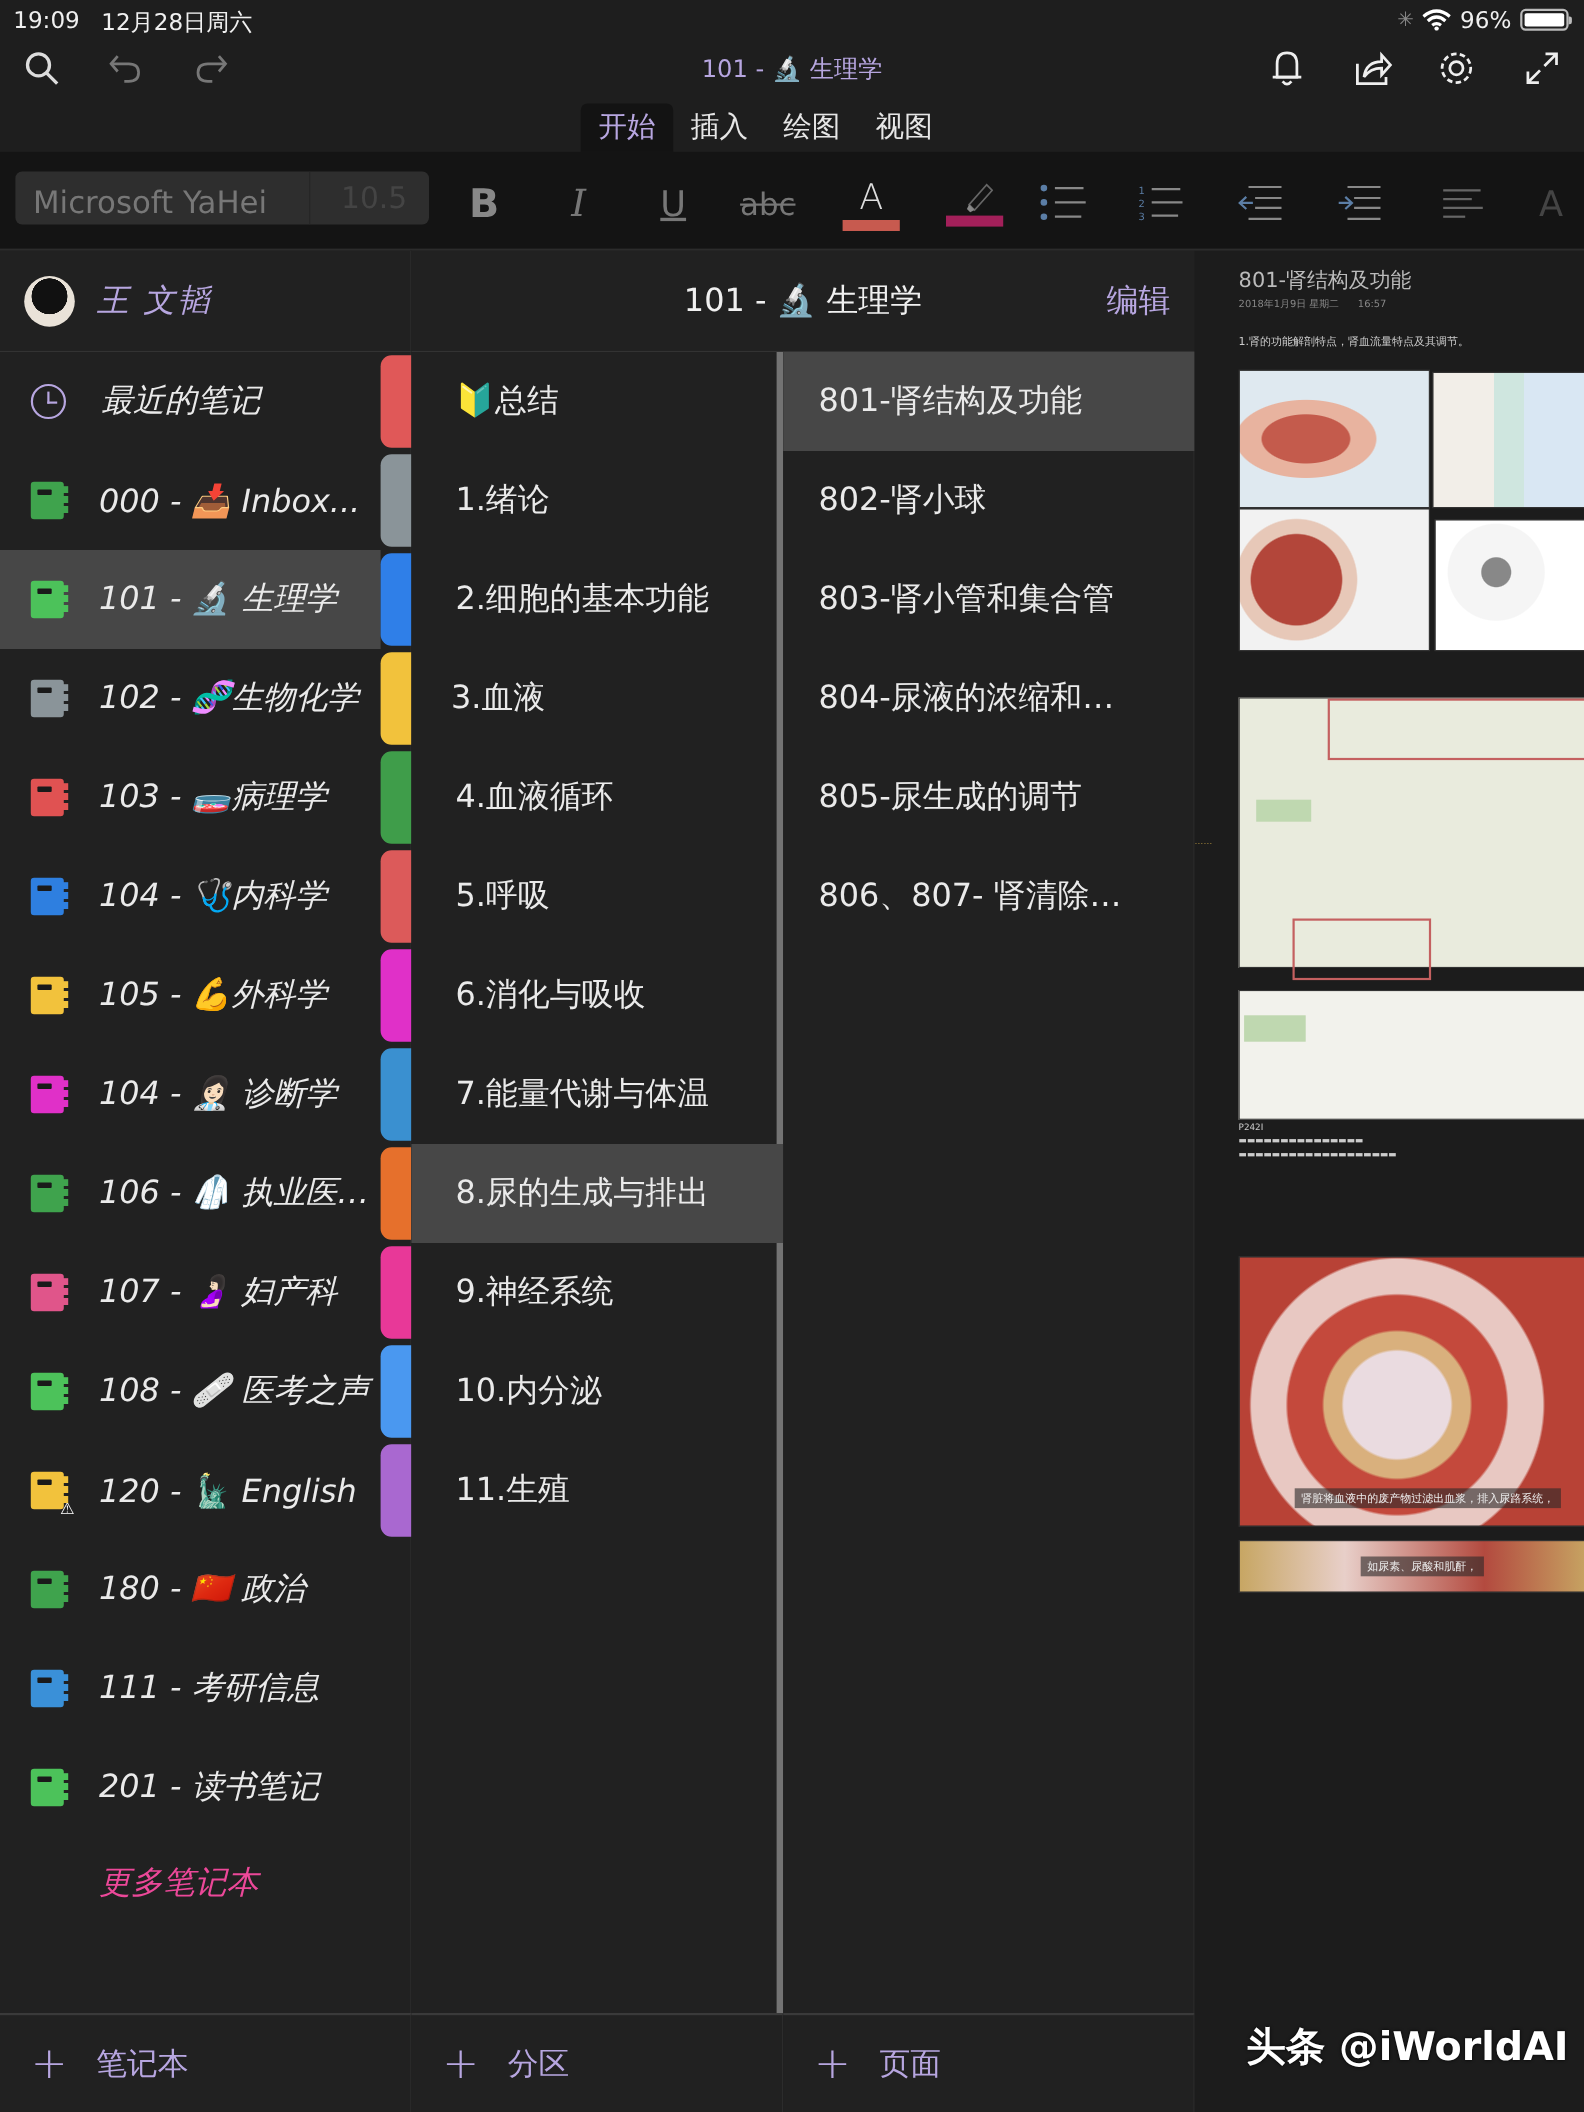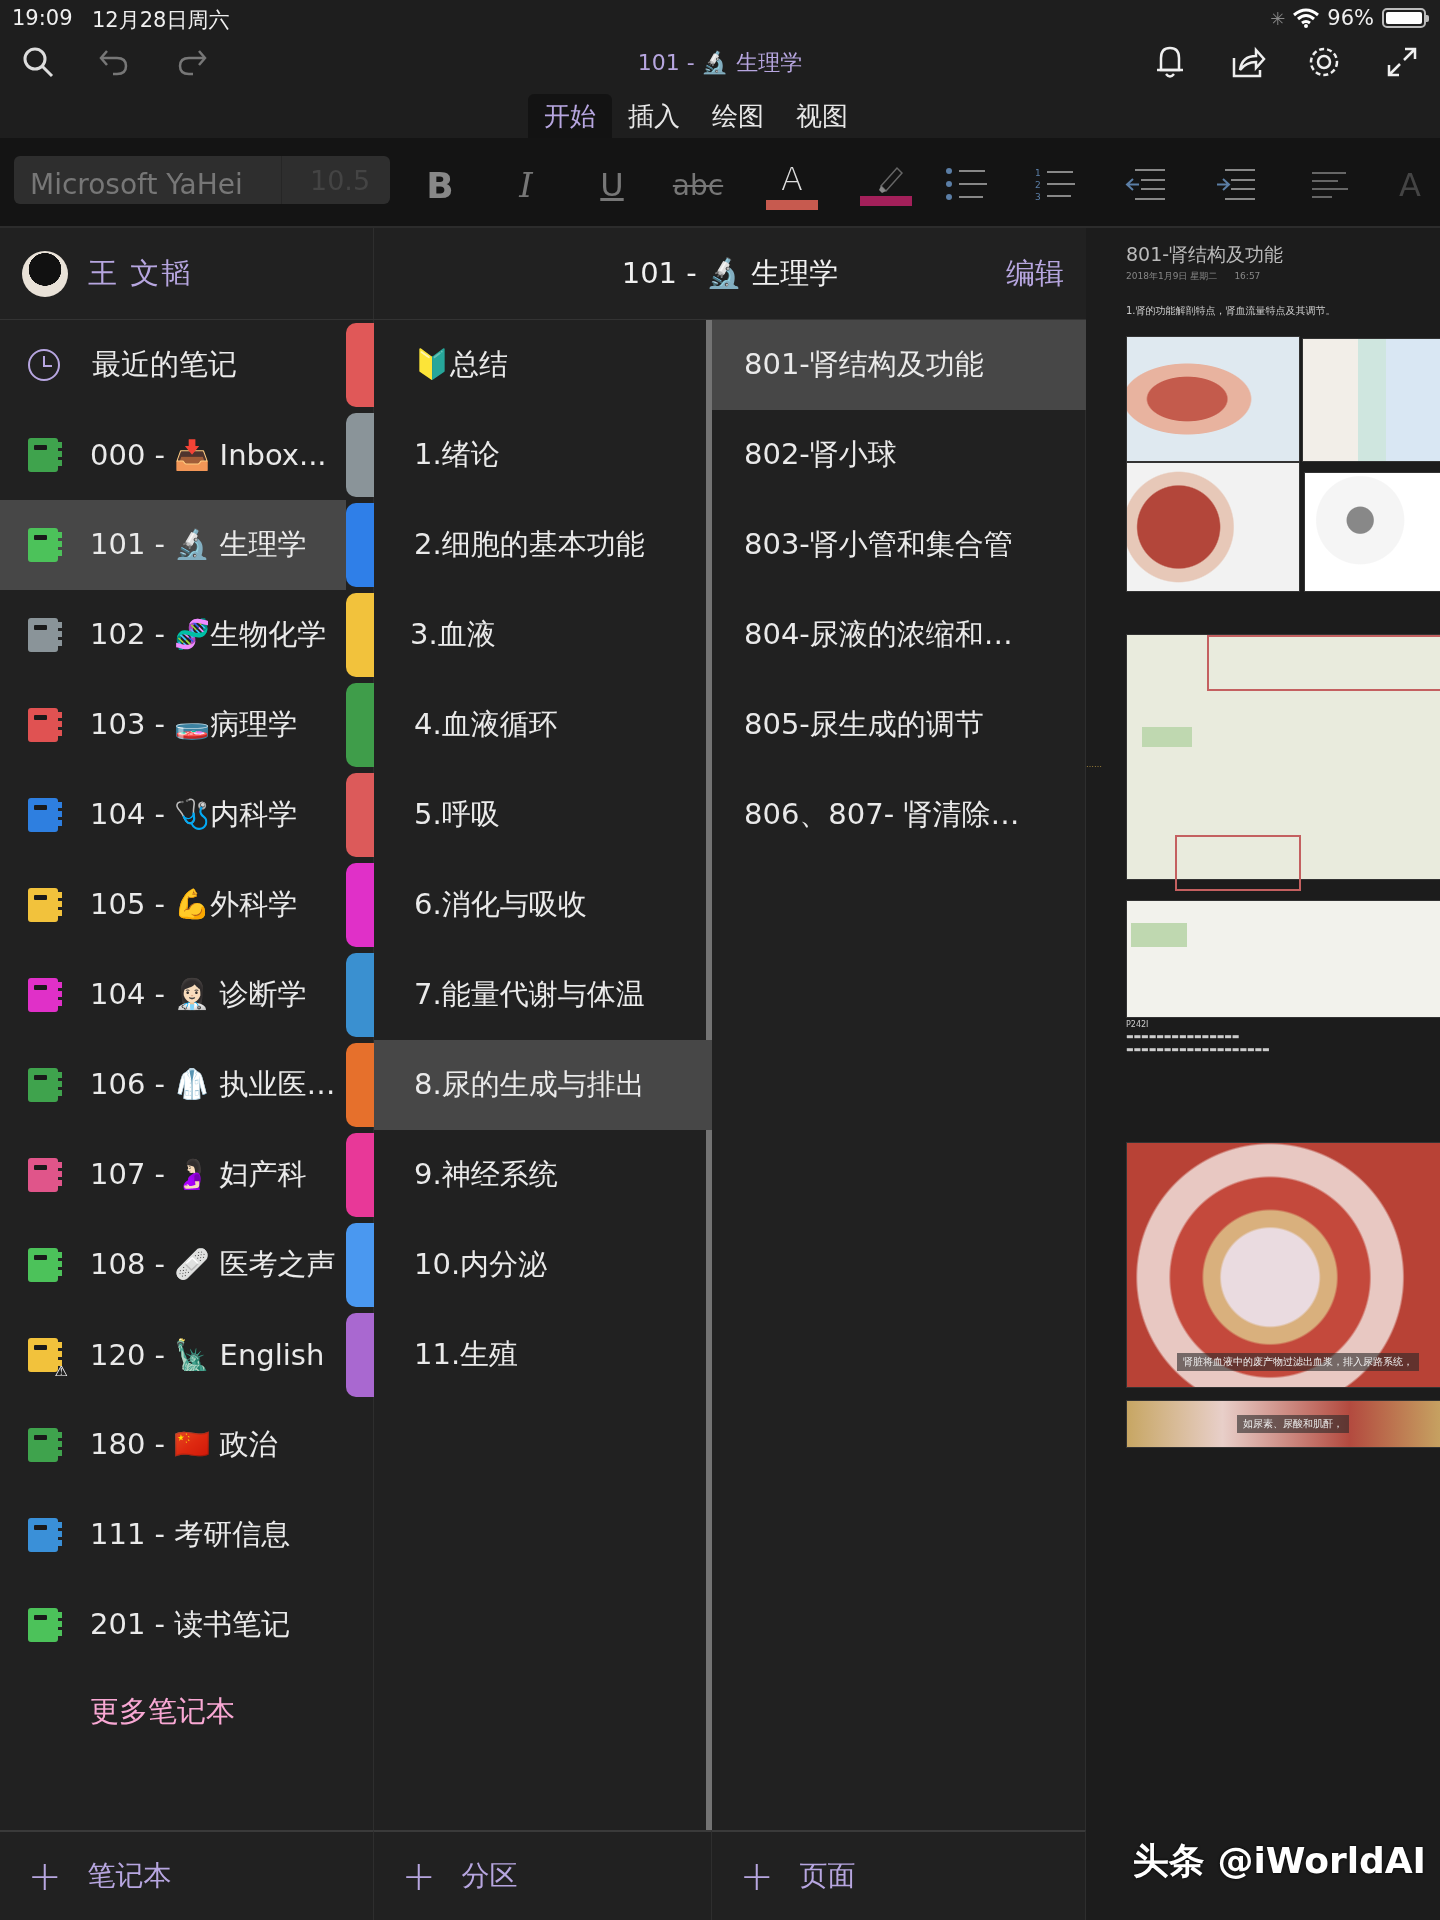--- a/index.html
+++ b/index.html
@@ -24,21 +24,21 @@
 
   
   .toolbar { position: absolute; left: 0; top: 138px; width: 1440px; height: 90px; background: #141414; border-bottom: 2px solid #2c2c2c; }
   .fontbox { position: absolute; left: 14px; top: 18px; width: 376px; height: 48px; background: #2e2e2e; border-radius: 6px; display: flex; align-items: center; }
   .fontbox .fname { padding-left: 16px; width: 268px; font-size: 28px; color: #777; border-right: 1px solid #262626; height: 100%; line-height: 58px; }
   .fontbox .fsize { padding-left: 28px; font-size: 27px; color: #444; }
   .tb { position: absolute; top: 18px; height: 58px; width: 60px; display: flex; flex-direction: column; align-items: center; justify-content: center; color: #8a8a8a; }
 
   
   .col { position: absolute; top: 228px; height: 1602px; background: #212121; }
-  .col-nb { left: 0; width: 374px; border-right: 1px solid #2e2e2e; }
+  .col-nb { left: 0; width: 374px; border-right: 1px solid #2e2e2e; font-style: italic; }
   .col-sec { left: 374px; width: 338px; border-right: 6px solid #737373; }
   .col-page { left: 712px; width: 374px; border-right: 1px solid #2e2e2e; }
   .col-prev { left: 1086px; width: 354px; top: 228px; height: 1692px; background: #1c1c1c; overflow: hidden; }
 
   .user-row { position: absolute; left: 0; top: 0; width: 374px; height: 92px; border-bottom: 1px solid #333; display: flex; align-items: center; }
   .avatar { width: 46px; height: 46px; border-radius: 50%; background: radial-gradient(circle at 50% 40%, #111 0 45%, #e9e2d8 46% 100%); margin-left: 22px; margin-right: 20px; }
   .user-name { font-size: 29px; color: #b7a6e0; letter-spacing: 2px; }
 
   .sec-header { position: absolute; left: 374px; top: 228px; width: 712px; height: 92px; border-bottom: 1px solid #333; background: #212121; }
   .sec-header .title { position: absolute; left: 0; width: 712px; top: 26px; text-align: center; font-size: 29px; color: #f0f0f0; }
@@ -46,21 +46,21 @@
 
   .nb-item { position: absolute; left: 0; width: 346px; height: 90px; display: flex; align-items: center; font-size: 29px; color: #eaeaea; white-space: nowrap; overflow: hidden; }
   .nb-item.selected { background: #474747; }
   .nb-icon { width: 30px; height: 34px; margin-left: 28px; margin-right: 32px; position: relative; border-radius: 3px; flex-shrink: 0; }
   .nb-icon::before { content: ""; position: absolute; left: 6px; top: 7px; width: 13px; height: 5px; background: #1a1a1a; border-radius: 1px; }
   .nb-icon::after { content: ""; position: absolute; right: -4px; top: 4px; width: 5px; height: 26px; background: repeating-linear-gradient(to bottom, currentColor 0 6px, transparent 6px 9px); }
   .nb-icon .warn { position: absolute; right: -10px; bottom: -8px; font-size: 15px; color: #fff; }
   .clock-icon { width: 32px; height: 32px; border: 2px solid #b7a6e0; border-radius: 50%; margin-left: 28px; margin-right: 32px; position: relative; }
   .clock-icon::before { content: ""; position: absolute; left: 13px; top: 5px; width: 2px; height: 11px; background: #b7a6e0; }
   .clock-icon::after { content: ""; position: absolute; left: 13px; top: 14px; width: 9px; height: 2px; background: #b7a6e0; }
-  .more-nb { position: absolute; left: 90px; font-size: 29px; color: #f9a8d4; }
+  .more-nb { position: absolute; left: 90px; font-size: 29px; color: #ec4899; }
 
   .tab-strip { position: absolute; left: 346px; width: 28px; height: 84px; border-radius: 10px 0 0 10px; }
 
   .sec-item { position: absolute; left: 0; width: 338px; height: 90px; display: flex; align-items: center; font-size: 29px; color: #eaeaea; padding-left: 40px; }
   .sec-item.selected { background: #474747; }
   .page-item { position: absolute; left: 0; width: 374px; height: 90px; display: flex; align-items: center; font-size: 29px; color: #eaeaea; padding-left: 32px; white-space: nowrap; }
   .page-item.selected { background: #474747; }
 
   .add-row { position: absolute; top: 1830px; height: 90px; display: flex; align-items: center; font-size: 28px; color: #b7a6e0; border-top: 2px solid #3a3a3a; background: #212121; }
   .add-row .plus { font-size: 40px; font-weight: 200; margin-right: 26px; color: #b7a6e0; }

